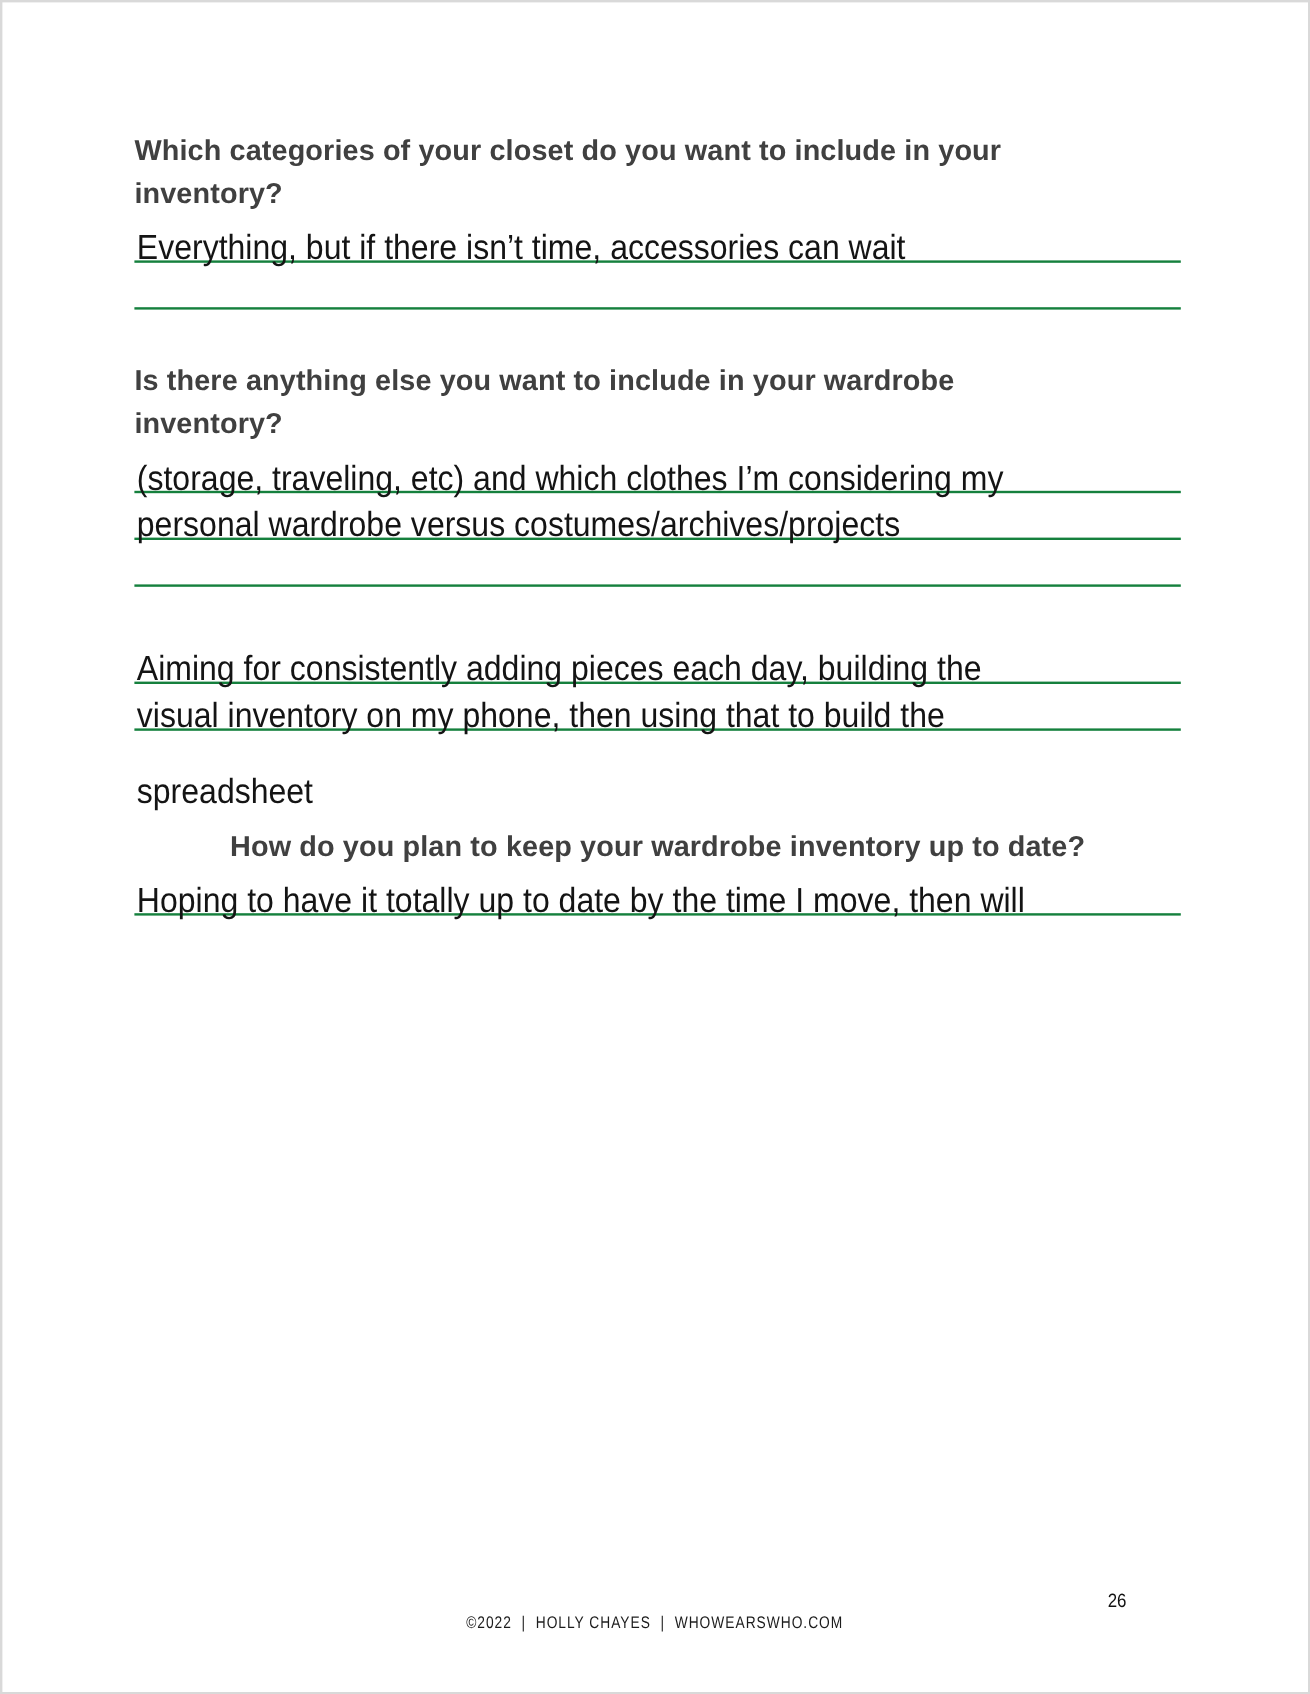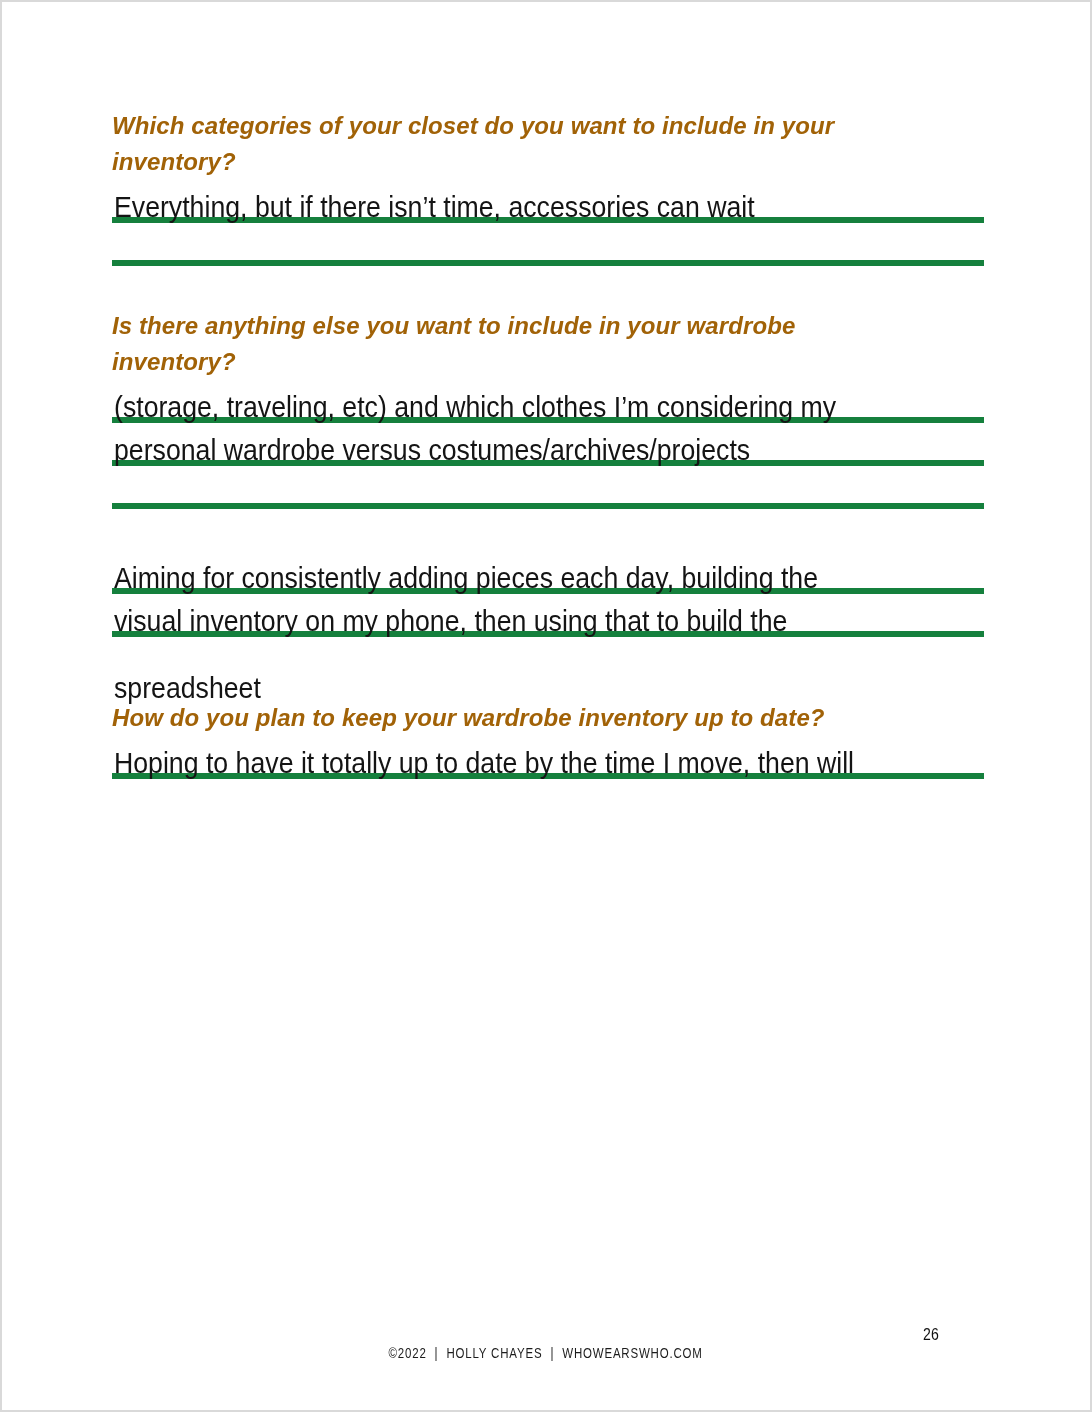--- a/index.html
+++ b/index.html
@@ -18,34 +18,33 @@
     overflow: hidden;
   }
   .content {
     position: absolute;
     left: 110px;
     top: 106px;
     width: 872px;
   }
   .qsection { margin: 0; }
   .qsection + .qsection { margin-top: 42px; }
-  .qsection.flush { margin-top: 0; }
+  .qsection.flush { margin-top: 16px; text-align: center; }
   .qlabel {
     font-weight: 700;
     font-size: 24px;
     line-height: 36px;
-    color: #a16207;
+    color: #404040;
     letter-spacing: 0.1px;
-    font-style: italic;
   }
   .qlabel .qline { white-space: nowrap; }
   .ans-line {
     position: relative;
     height: 37px;
-    border-bottom: 6px solid #15803d;
+    border-bottom: 2px solid #15803d;
   }
   .ans-line.no-rule { border-bottom: 2px solid transparent; margin-top: 24px; }
   .ans-text {
     position: absolute;
     left: 2px;
     bottom: -5px;
     font-size: 29px;
     line-height: 1;
     color: #141414;
     white-space: nowrap;

